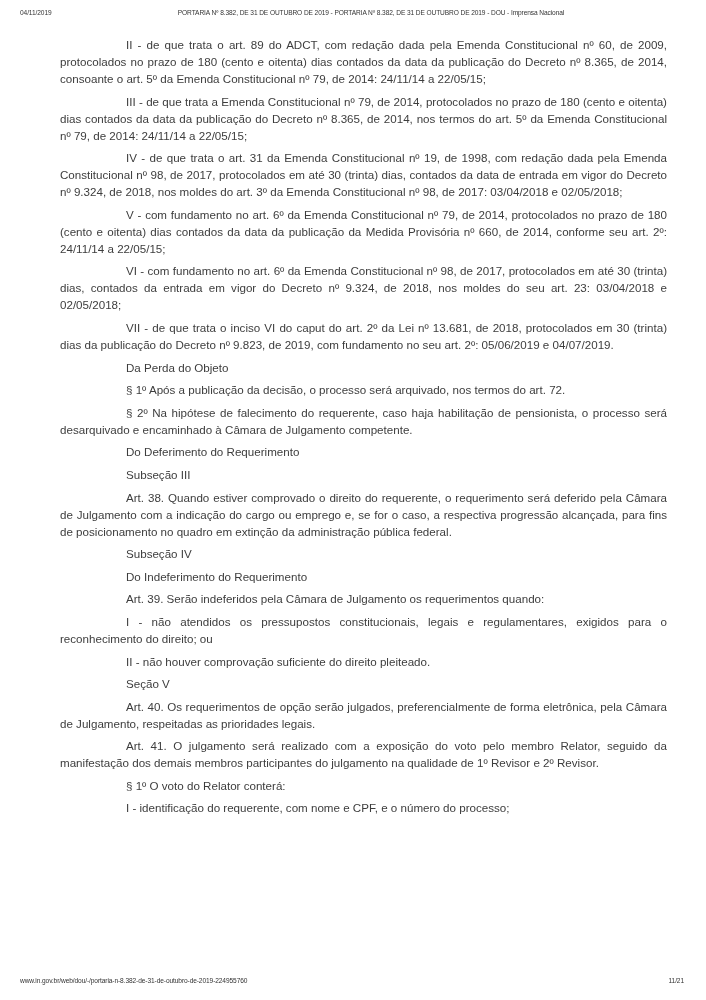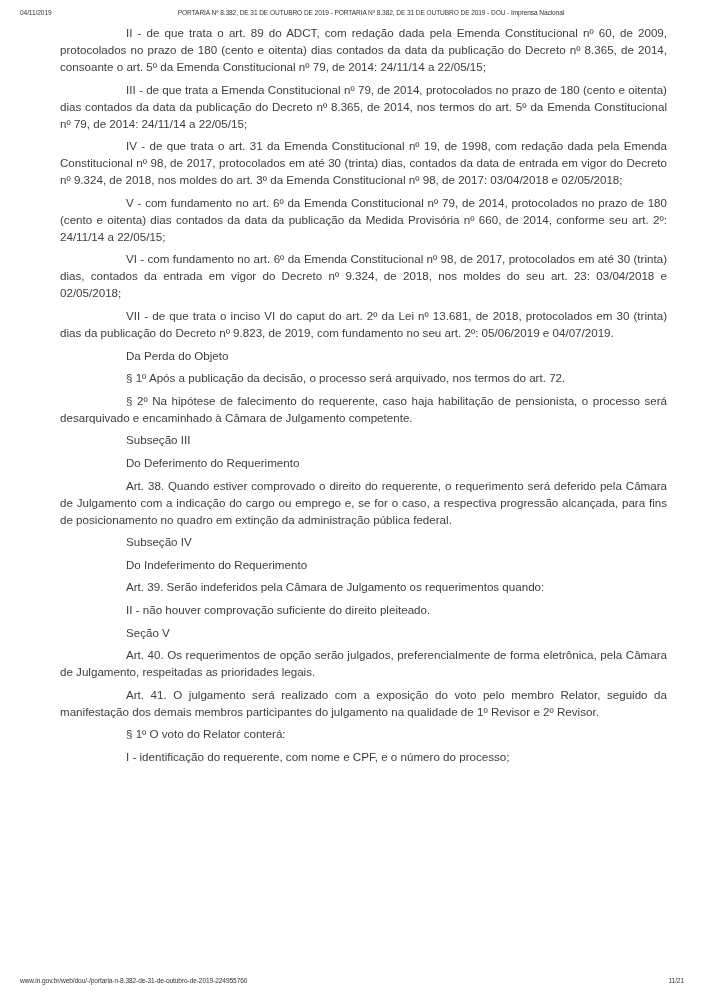--- a/index.html
+++ b/index.html
@@ -9,21 +9,21 @@
   }
   .hdr, .ftr {
     position: absolute; font-size: 6.6px; color: #333333;
     font-family: "Liberation Sans", sans-serif; letter-spacing: -0.1px;
   }
   .hdr-date { left: 20px; top: 9px; }
   .hdr-title { left: 0; width: 706px; text-align: center; top: 9px; padding-left: 36px; box-sizing: border-box; }
   .ftr-url { left: 20px; top: 977px; }
   .ftr-page { right: 22px; top: 977px; }
   .content {
-    position: absolute; left: 60px; top: 24px; width: 607px;
+    position: absolute; left: 60px; top: 36px; width: 607px;
     color: #3d3d3d; font-size: 11.6px; line-height: 17px;
   }
   .content p {
     margin: 0 0 5.6px 0; text-indent: 66px; text-align: justify;
   }
 </style>
 </head>
 <body>
 
 <div class="hdr hdr-date">04/11/2019</div>
@@ -32,26 +32,27 @@
 <div class="content">
   <p>II - de que trata o art. 89 do ADCT, com redação dada pela Emenda Constitucional nº 60, de 2009, protocolados no prazo de 180 (cento e oitenta) dias contados da data da publicação do Decreto nº 8.365, de 2014, consoante o art. 5º da Emenda Constitucional nº 79, de 2014: 24/11/14 a 22/05/15;</p>
   <p>III - de que trata a Emenda Constitucional nº 79, de 2014, protocolados no prazo de 180 (cento e oitenta) dias contados da data da publicação do Decreto nº 8.365, de 2014, nos termos do art. 5º da Emenda Constitucional nº 79, de 2014: 24/11/14 a 22/05/15;</p>
   <p>IV - de que trata o art. 31 da Emenda Constitucional nº 19, de 1998, com redação dada pela Emenda Constitucional nº 98, de 2017, protocolados em até 30 (trinta) dias, contados da data de entrada em vigor do Decreto nº 9.324, de 2018, nos moldes do art. 3º da Emenda Constitucional nº 98, de 2017: 03/04/2018 e 02/05/2018;</p>
   <p>V - com fundamento no art. 6º da Emenda Constitucional nº 79, de 2014, protocolados no prazo de 180 (cento e oitenta) dias contados da data da publicação da Medida Provisória nº 660, de 2014, conforme seu art. 2º: 24/11/14 a 22/05/15;</p>
   <p>VI - com fundamento no art. 6º da Emenda Constitucional nº 98, de 2017, protocolados em até 30 (trinta) dias, contados da entrada em vigor do Decreto nº 9.324, de 2018, nos moldes do seu art. 23: 03/04/2018 e 02/05/2018;</p>
   <p>VII - de que trata o inciso VI do caput do art. 2º da Lei nº 13.681, de 2018, protocolados em 30 (trinta) dias da publicação do Decreto nº 9.823, de 2019, com fundamento no seu art. 2º: 05/06/2019 e 04/07/2019.</p>
   <p>Da Perda do Objeto</p>
   <p>§ 1º Após a publicação da decisão, o processo será arquivado, nos termos do art. 72.</p>
   <p>§ 2º Na hipótese de falecimento do requerente, caso haja habilitação de pensionista, o processo será desarquivado e encaminhado à Câmara de Julgamento competente.</p>
+  <p>Do Deferimento do Requerimento</p>
   <p>Subseção III</p>
-  <p>Do Deferimento do Requerimento</p>
   <p>Art. 38. Quando estiver comprovado o direito do requerente, o requerimento será deferido pela Câmara de Julgamento com a indicação do cargo ou emprego e, se for o caso, a respectiva progressão alcançada, para fins de posicionamento no quadro em extinção da administração pública federal.</p>
   <p>Subseção IV</p>
   <p>Do Indeferimento do Requerimento</p>
   <p>Art. 39. Serão indeferidos pela Câmara de Julgamento os requerimentos quando:</p>
+  <p>I - não atendidos os pressupostos constitucionais, legais e regulamentares, exigidos para o reconhecimento do direito; ou</p>
   <p>II - não houver comprovação suficiente do direito pleiteado.</p>
   <p>Seção V</p>
   <p>Art. 40. Os requerimentos de opção serão julgados, preferencialmente de forma eletrônica, pela Câmara de Julgamento, respeitadas as prioridades legais.</p>
   <p>Art. 41. O julgamento será realizado com a exposição do voto pelo membro Relator, seguido da manifestação dos demais membros participantes do julgamento na qualidade de 1º Revisor e 2º Revisor.</p>
   <p>§ 1º O voto do Relator conterá:</p>
   <p>I - identificação do requerente, com nome e CPF, e o número do processo;</p>
 </div>
 
 <div class="ftr ftr-url">www.in.gov.br/web/dou/-/portaria-n-8.382-de-31-de-outubro-de-2019-224955760</div>
 <div class="ftr ftr-page">11/21</div>

